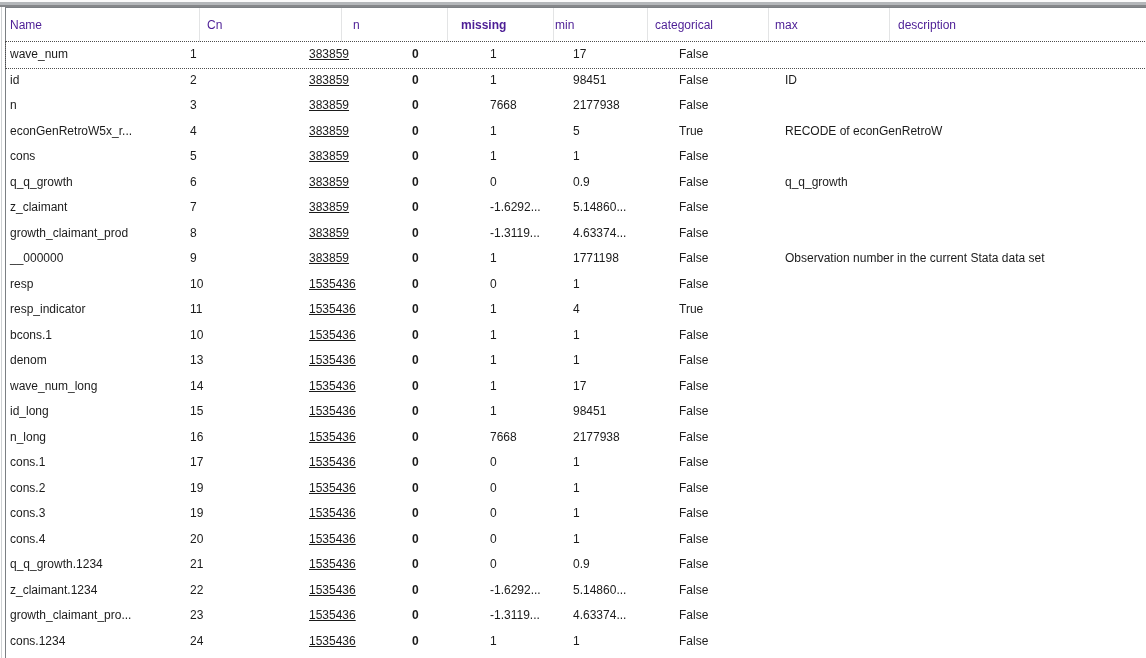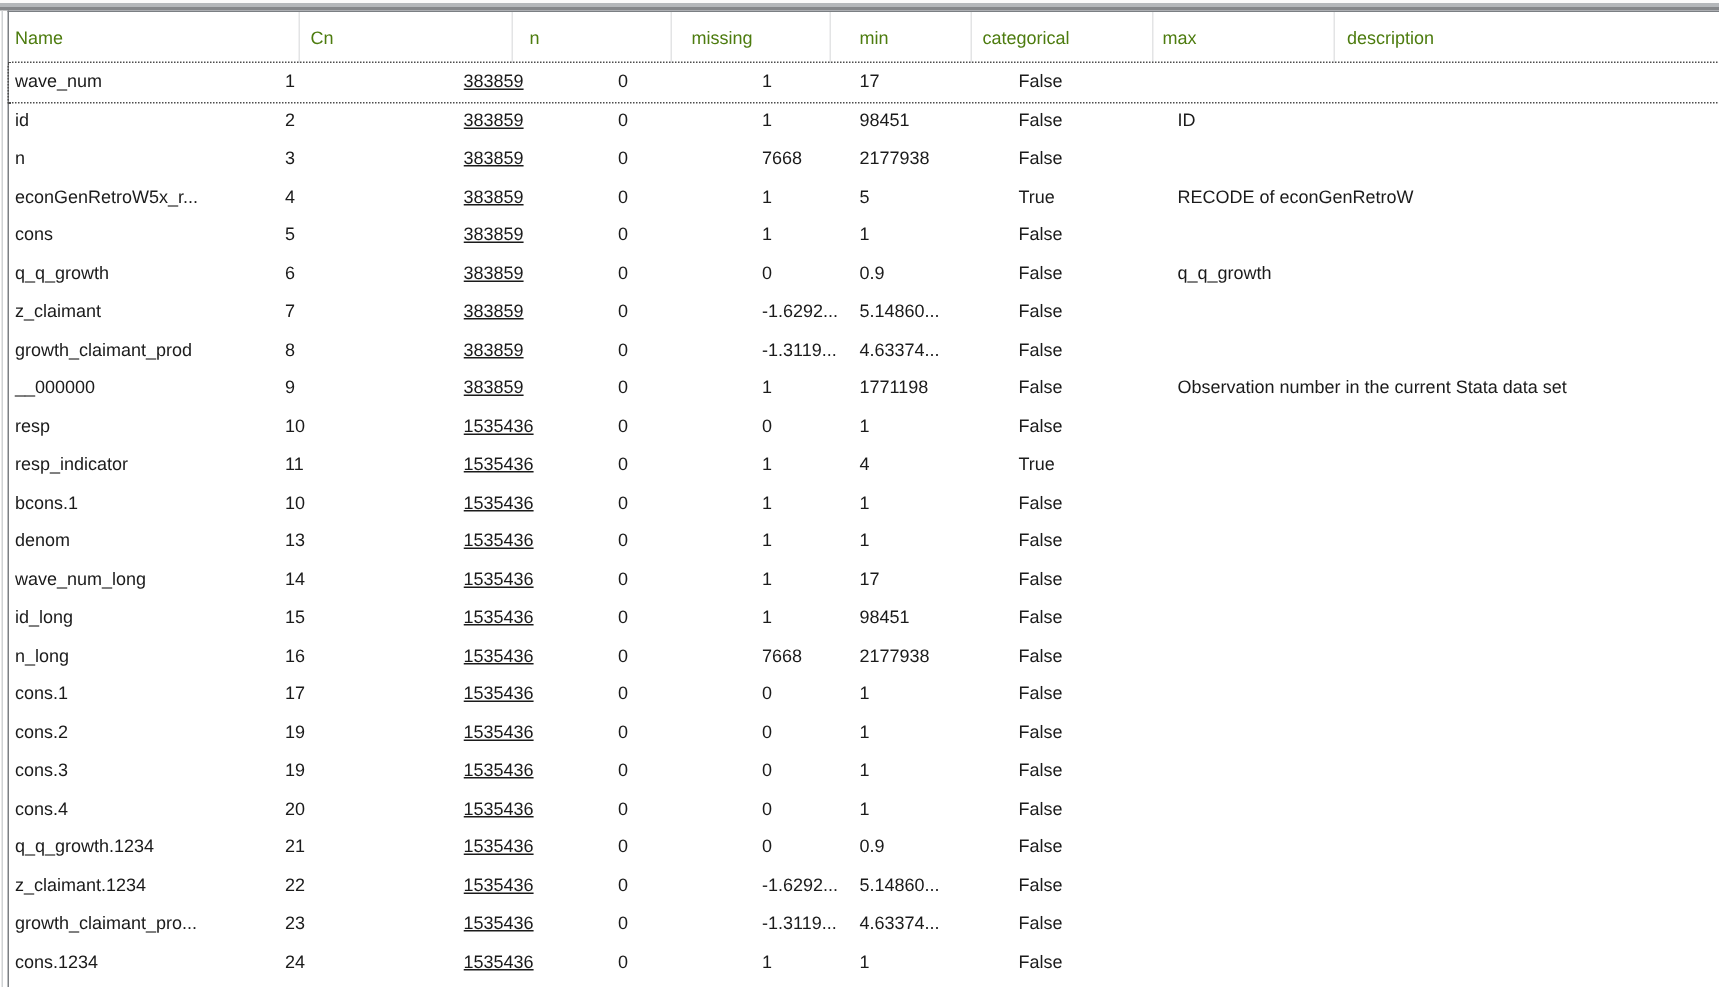--- a/index.html
+++ b/index.html
@@ -26,38 +26,38 @@
     border-top:1px solid #7b7f83;
     border-left:1px solid #7b7f83;
   }
   .header-row{
     display:flex;height:34px;background:#ffffff;
   }
   .header-cell{
     box-sizing:border-box;flex:0 0 auto;
     display:flex;align-items:center;
     white-space:nowrap;overflow:hidden;
-    color:#4d7c0f;
+    color:#4c1d95;
   }
   .header-cell + .header-cell{border-left:1px solid #e3e4e5;margin-left:16px;}
   .body-row{
     display:flex;height:25.5px;align-items:center;background:#ffffff;
   }
   .body-row.focused{outline:1px dotted #4d4d4d;}
   .cell{
     box-sizing:border-box;flex:0 0 auto;
     white-space:nowrap;overflow:hidden;
     line-height:25.5px;
   }
   
   .col-0{width:177px;padding-left:4px;}
   .col-1{width:126px;padding-left:7px;}
   .col-2{width:90px;padding-left:11px;}
-  .col-3{width:90px;padding-left:13px;}
-  .col-4{width:78px;padding-left:19px;}
+  .col-3{width:90px;padding-left:13px;font-weight:bold;}
+  .col-4{width:78px;padding-left:1px;}
   .col-5{width:105px;padding-left:6px;}
   .col-6{width:105px;padding-left:7px;}
   .col-7{width:390px;padding-left:8px;}
   
   .body-row .col-2{padding-left:0;padding-right:36px;text-decoration:underline;}
 </style>
 </head>
 <body>
 
 <div class="top-strip"></div>

